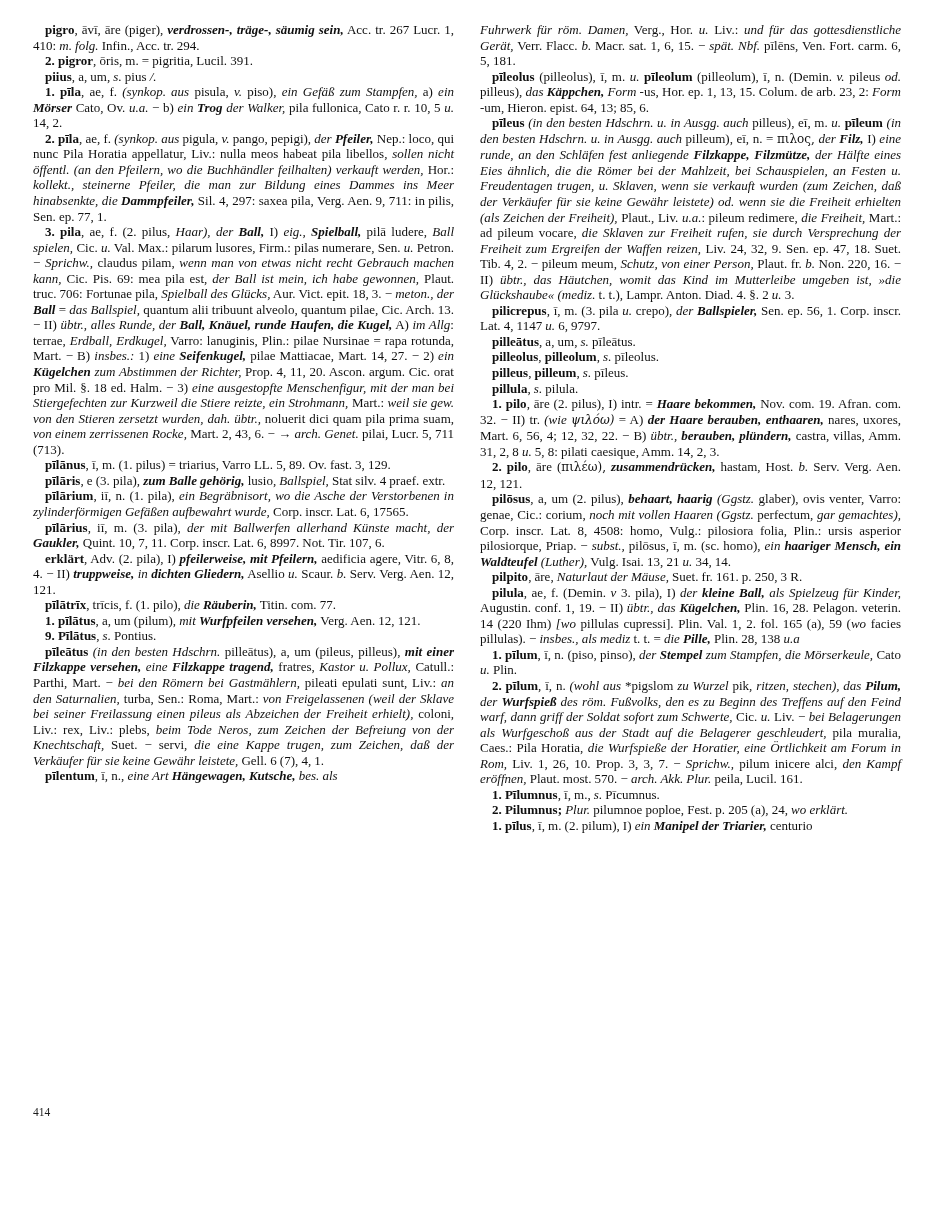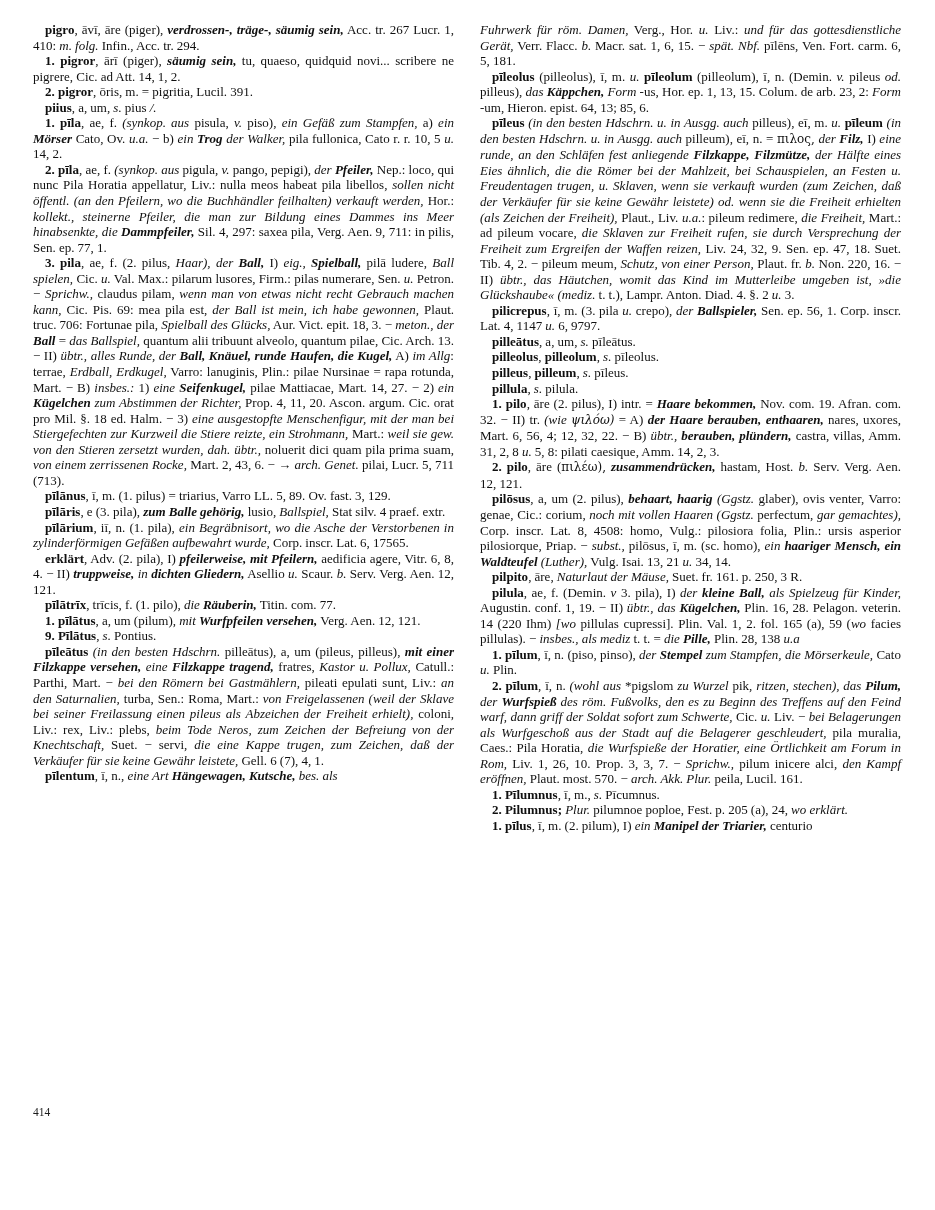--- a/index.html
+++ b/index.html
@@ -71,29 +71,29 @@
   }
 </style>
 </head>
 <body>
 
 <div id="page">
   <div id="columns">
 
     <div class="column" id="left-col">
         <p class="entry"><span class="hw">pigro</span>, āvī, āre (piger), <span class="bi">verdrossen-, träge-, säumig sein,</span> Acc. tr. 267 Lucr. 1, 410: <span class="it">m. folg.</span> Infin., Acc. tr. 294.</p>
-        <p class="entry"><span class="hw">1. pigror</span>, ārī (piger), <span class="bi">säumig sein,</span> tu, quaeso, quidquid novi... scribere ne pigrere, Cic. ad Att. 14, 1, 2.</p>
         <p class="entry"><span class="hw">2. pigror</span>, ōris, m. = pigritia, Lucil. 391.</p>
         <p class="entry"><span class="hw">piius</span>, a, um, <span class="it">s.</span> pius <span class="it">/.</span></p>
         <p class="entry"><span class="hw">1. pīla</span>, ae, f. <span class="it">(synkop. aus</span> pisula, <span class="it">v.</span> piso), <span class="it">ein Gefäß zum Stampfen,</span> a) <span class="it">ein</span> <span class="bi">Mörser</span> Cato, Ov. <span class="it">u.a.</span> − b) <span class="it">ein</span> <span class="bi">Trog</span> <span class="it">der Walker,</span> pila fullonica, Cato r. r. 10, 5 <span class="it">u.</span> 14, 2.</p>
         <p class="entry"><span class="hw">2. pīla</span>, ae, f. <span class="it">(synkop. aus</span> pigula, <span class="it">v.</span> pango, pepigi), <span class="it">der</span> <span class="bi">Pfeiler,</span> Nep.: loco, qui nunc Pila Horatia appellatur, Liv.: nulla meos habeat pila libellos, <span class="it">sollen nicht öffentl. (an den Pfeilern, wo die Buchhändler feilhalten) verkauft werden,</span> Hor.: <span class="it">kollekt., steinerne Pfeiler, die man zur Bildung eines Dammes ins Meer hinabsenkte, die</span> <span class="bi">Dammpfeiler,</span> Sil. 4, 297: saxea pila, Verg. Aen. 9, 711: in pilis, Sen. ep. 77, 1.</p>
         <p class="entry"><span class="hw">3. pila</span>, ae, f. (2. pilus, <span class="it">Haar), der</span> <span class="bi">Ball,</span> I) <span class="it">eig.,</span> <span class="bi">Spielball,</span> pilā ludere, <span class="it">Ball spielen,</span> Cic. <span class="it">u.</span> Val. Max.: pilarum lusores, Firm.: pilas numerare, Sen. <span class="it">u.</span> Petron. − <span class="it">Sprichw.,</span> claudus pilam, <span class="it">wenn man von etwas nicht recht Gebrauch machen kann,</span> Cic. Pis. 69: mea pila est, <span class="it">der Ball ist mein, ich habe gewonnen,</span> Plaut. truc. 706: Fortunae pila, <span class="it">Spielball des Glücks,</span> Aur. Vict. epit. 18, 3. − <span class="it">meton., der</span> <span class="bi">Ball</span> = <span class="it">das Ballspiel,</span> quantum alii tribuunt alveolo, quantum pilae, Cic. Arch. 13. − II) <span class="it">übtr., alles Runde, der</span> <span class="bi">Ball, Knäuel, runde Haufen, die Kugel,</span> A) <span class="it">im Allg</span>: terrae, <span class="it">Erdball, Erdkugel,</span> Varro: lanuginis, Plin.: pilae Nursinae = rapa rotunda, Mart. − B) <span class="it">insbes.:</span> 1) <span class="it">eine</span> <span class="bi">Seifenkugel,</span> pilae Mattiacae, Mart. 14, 27. − 2) <span class="it">ein</span> <span class="bi">Kügelchen</span> <span class="it">zum Abstimmen der Richter,</span> Prop. 4, 11, 20. Ascon. argum. Cic. orat pro Mil. §. 18 ed. Halm. − 3) <span class="it">eine ausgestopfte Menschenfigur, mit der man bei Stiergefechten zur Kurzweil die Stiere reizte, ein Strohmann,</span> Mart.: <span class="it">weil sie gew. von den Stieren zersetzt wurden, dah. übtr.,</span> noluerit dici quam pila prima suam, <span class="it">von einem zerrissenen Rocke,</span> Mart. 2, 43, 6. − → <span class="it">arch. Genet.</span> pilai, Lucr. 5, 711 (713).</p>
         <p class="entry"><span class="hw">pīlānus</span>, ī, m. (1. pilus) = triarius, Varro LL. 5, 89. Ov. fast. 3, 129.</p>
         <p class="entry"><span class="hw">pīlāris</span>, e (3. pila), <span class="bi">zum Balle gehörig,</span> lusio, <span class="it">Ballspiel,</span> Stat silv. 4 praef. extr.</p>
         <p class="entry"><span class="hw">pīlārium</span>, iī, n. (1. pila), <span class="it">ein Begräbnisort, wo die Asche der Verstorbenen in zylinderförmigen Gefäßen aufbewahrt wurde,</span> Corp. inscr. Lat. 6, 17565.</p>
+        <p class="entry"><span class="hw">pīlārius</span>, iī, m. (3. pila), <span class="it">der mit Ballwerfen allerhand Künste macht, der</span> <span class="bi">Gaukler,</span> Quint. 10, 7, 11. Corp. inscr. Lat. 6, 8997. Not. Tir. 107, 6.</p>
         <p class="entry"><span class="hw">erklärt</span>, Adv. (2. pila), I) <span class="bi">pfeilerweise, mit Pfeilern,</span> aedificia agere, Vitr. 6, 8, 4. − II) <span class="bi">truppweise,</span> <span class="it">in</span> <span class="bi">dichten Gliedern,</span> Asellio <span class="it">u.</span> Scaur. <span class="it">b.</span> Serv. Verg. Aen. 12, 121.</p>
         <p class="entry"><span class="hw">pīlātrīx</span>, trīcis, f. (1. pilo), <span class="it">die</span> <span class="bi">Räuberin,</span> Titin. com. 77.</p>
         <p class="entry"><span class="hw">1. pīlātus</span>, a, um (pilum), <span class="it">mit</span> <span class="bi">Wurfpfeilen versehen,</span> Verg. Aen. 12, 121.</p>
         <p class="entry"><span class="hw">9. Pīlātus</span>, <span class="it">s.</span> Pontius.</p>
         <p class="entry"><span class="hw">pīleātus</span> <span class="it">(in den besten Hdschrn.</span> pilleātus), a, um (pileus, pilleus), <span class="bi">mit einer Filzkappe versehen,</span> <span class="it">eine</span> <span class="bi">Filzkappe tragend,</span> fratres, <span class="it">Kastor u. Pollux,</span> Catull.: Parthi, Mart. − <span class="it">bei den Römern bei Gastmählern,</span> pileati epulati sunt, Liv.: <span class="it">an den Saturnalien,</span> turba, Sen.: Roma, Mart.: <span class="it">von Freigelassenen (weil der Sklave bei seiner Freilassung einen pileus als Abzeichen der Freiheit erhielt),</span> coloni, Liv.: rex, Liv.: plebs, <span class="it">beim Tode Neros, zum Zeichen der Befreiung von der Knechtschaft,</span> Suet. − servi, <span class="it">die eine Kappe trugen, zum Zeichen, daß der Verkäufer für sie keine Gewähr leistete,</span> Gell. 6 (7), 4, 1.</p>
         <p class="entry"><span class="hw">pīlentum</span>, ī, n., <span class="it">eine Art</span> <span class="bi">Hängewagen, Kutsche,</span> <span class="it">bes. als</span></p>
       </div>
     <div class="column" id="right-col">
         <p class="entry noindent"><span class="it">Fuhrwerk für röm. Damen,</span> Verg., Hor. <span class="it">u.</span> Liv.: <span class="it">und für das gottesdienstliche Gerät,</span> Verr. Flacc. <span class="it">b.</span> Macr. sat. 1, 6, 15. − <span class="it">spät. Nbf.</span> pīlēns, Ven. Fort. carm. 6, 5, 181.</p>
         <p class="entry"><span class="hw">pīleolus</span> (pilleolus), ī, m. <span class="it">u.</span> <span class="hw">pīleolum</span> (pilleolum), ī, n. (Demin. <span class="it">v.</span> pileus <span class="it">od.</span> pilleus), <span class="it">das</span> <span class="bi">Käppchen,</span> <span class="it">Form</span> -us, Hor. ep. 1, 13, 15. Colum. de arb. 23, 2: <span class="it">Form</span> -um, Hieron. epist. 64, 13; 85, 6.</p>

